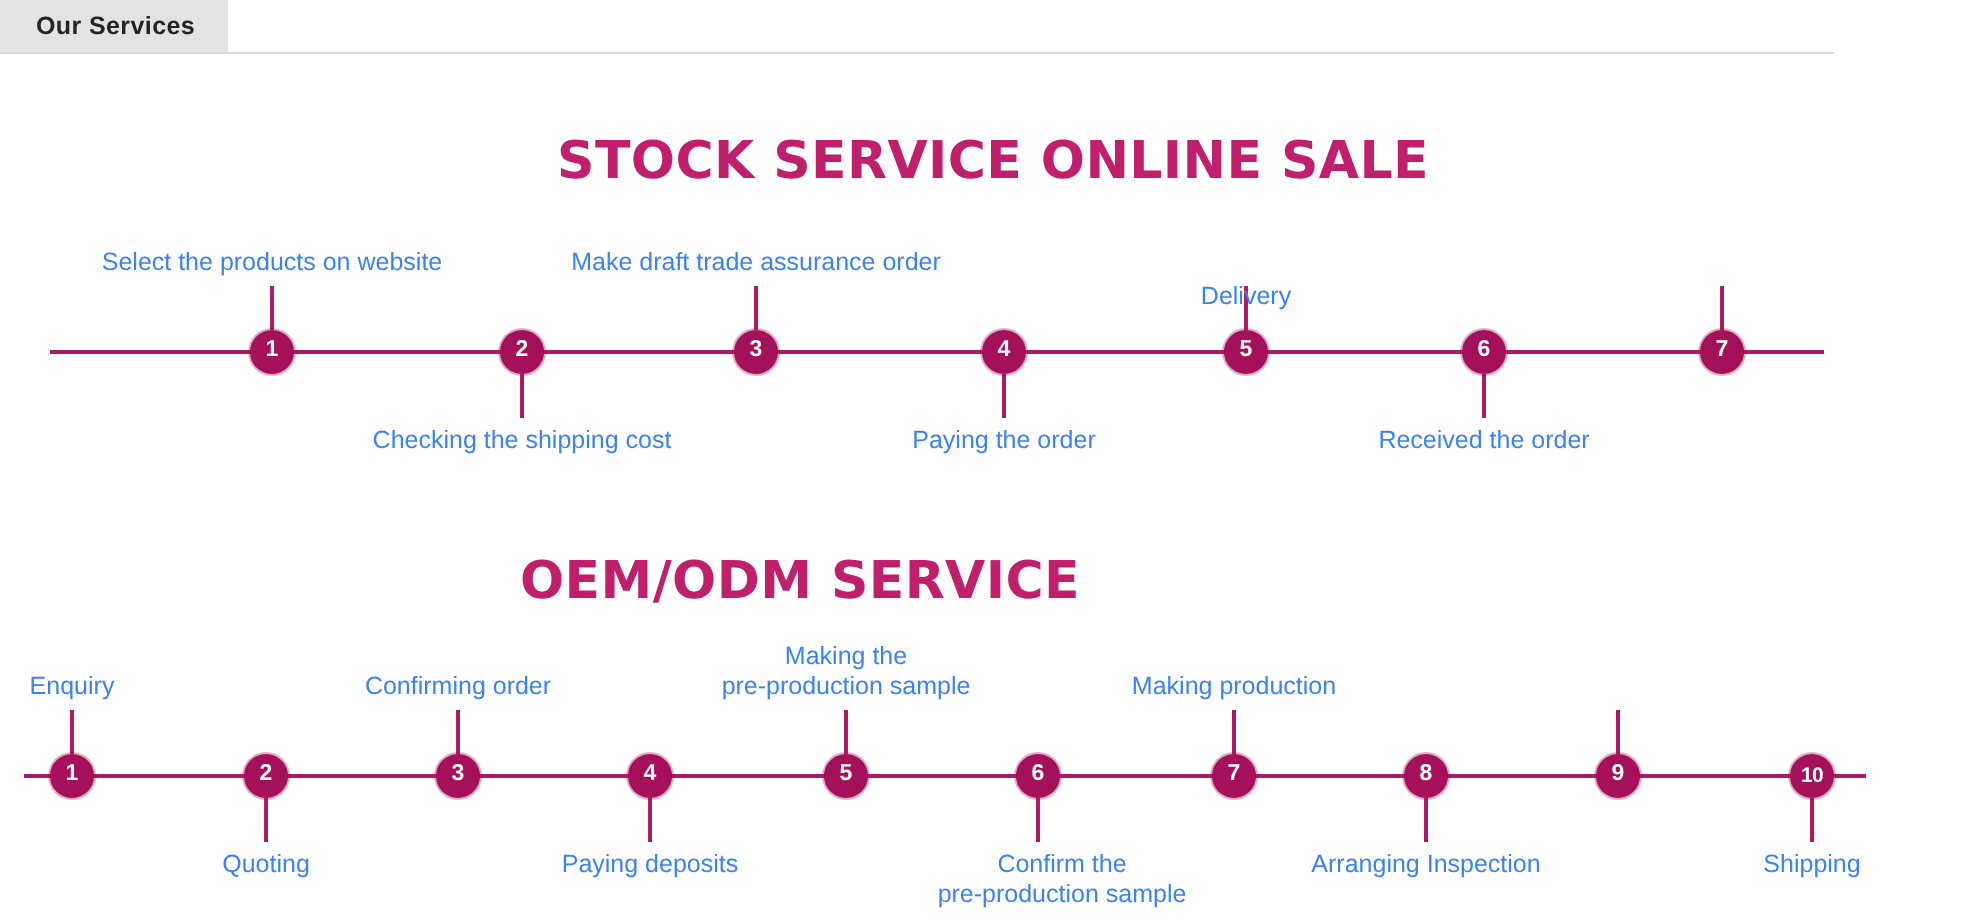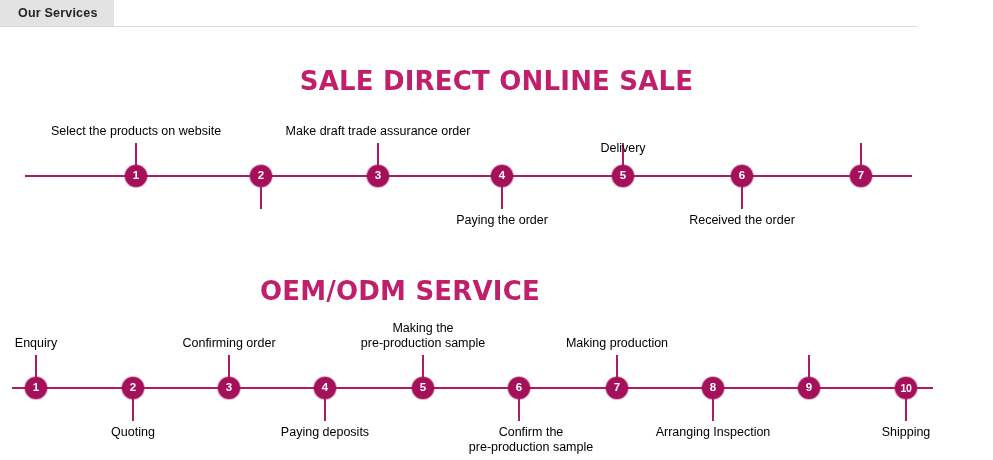--- a/index.html
+++ b/index.html
@@ -93,47 +93,48 @@
     background: #b01a62;
     margin-left: -1px;
   }
   .stem.up   { }
   .stem.down { }
 
   .caption {
     position: absolute;
     font-size: 12.5px;
     line-height: 15px;
-    color: #000000;
+    color: #3b82f6;
     text-align: center;
     transform: translateX(-50%);
     white-space: pre-line;
   }
   .caption.above { }
   .caption.below { }
 </style>
 </head>
 <body>
 
 <div class="tabstrip">
   <div class="tab">
     <span>Our Services</span>
   </div>
 </div>
 
 <div id="sections-root">
     <div class="section" style="top: 0px;">
-      <div class="section-title" style="position: absolute; left: 0px; width: 993px; top: 66px;">SALE DIRECT ONLINE SALE</div>
+      <div class="section-title" style="position: absolute; left: 0px; width: 993px; top: 66px;">STOCK SERVICE ONLINE SALE</div>
       <div class="timeline" style="position: absolute; left: 0px; top: 0px; height: 460px;">
         <div class="axis" style="left: 25px; width: 887px; top: 175px;"></div>
         <div class="stem up" style="left: 136px; top: 143px; height: 22px;"></div>
         <div class="bullet" style="left: 136px; top: 176px;">1</div>
         <div class="caption above" style="left: 136px; top: 124px;">Select the products on website</div>
         <div class="stem down" style="left: 261px; top: 187px; height: 22px;"></div>
         <div class="bullet" style="left: 261px; top: 176px;">2</div>
+        <div class="caption below" style="left: 261px; top: 213px;">Checking the shipping cost</div>
         <div class="stem up" style="left: 378px; top: 143px; height: 22px;"></div>
         <div class="bullet" style="left: 378px; top: 176px;">3</div>
         <div class="caption above" style="left: 378px; top: 124px;">Make draft trade assurance order</div>
         <div class="stem down" style="left: 502px; top: 187px; height: 22px;"></div>
         <div class="bullet" style="left: 502px; top: 176px;">4</div>
         <div class="caption below" style="left: 502px; top: 213px;">Paying the order</div>
         <div class="stem up" style="left: 623px; top: 143px; height: 22px;"></div>
         <div class="bullet" style="left: 623px; top: 176px;">5</div>
         <div class="caption above" style="left: 623px; top: 141px;">Delivery</div>
         <div class="stem down" style="left: 742px; top: 187px; height: 22px;"></div>

